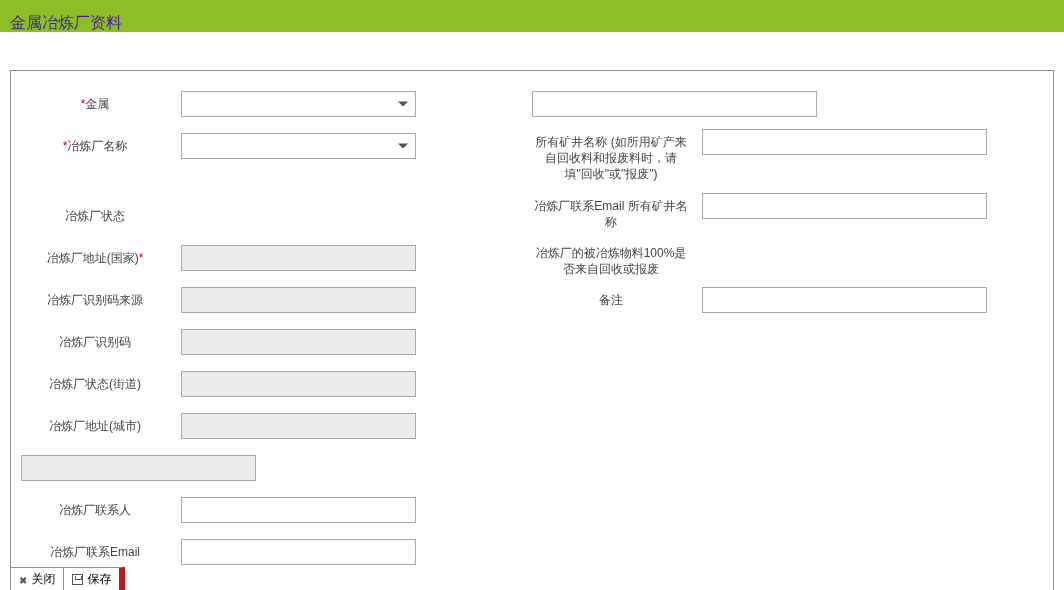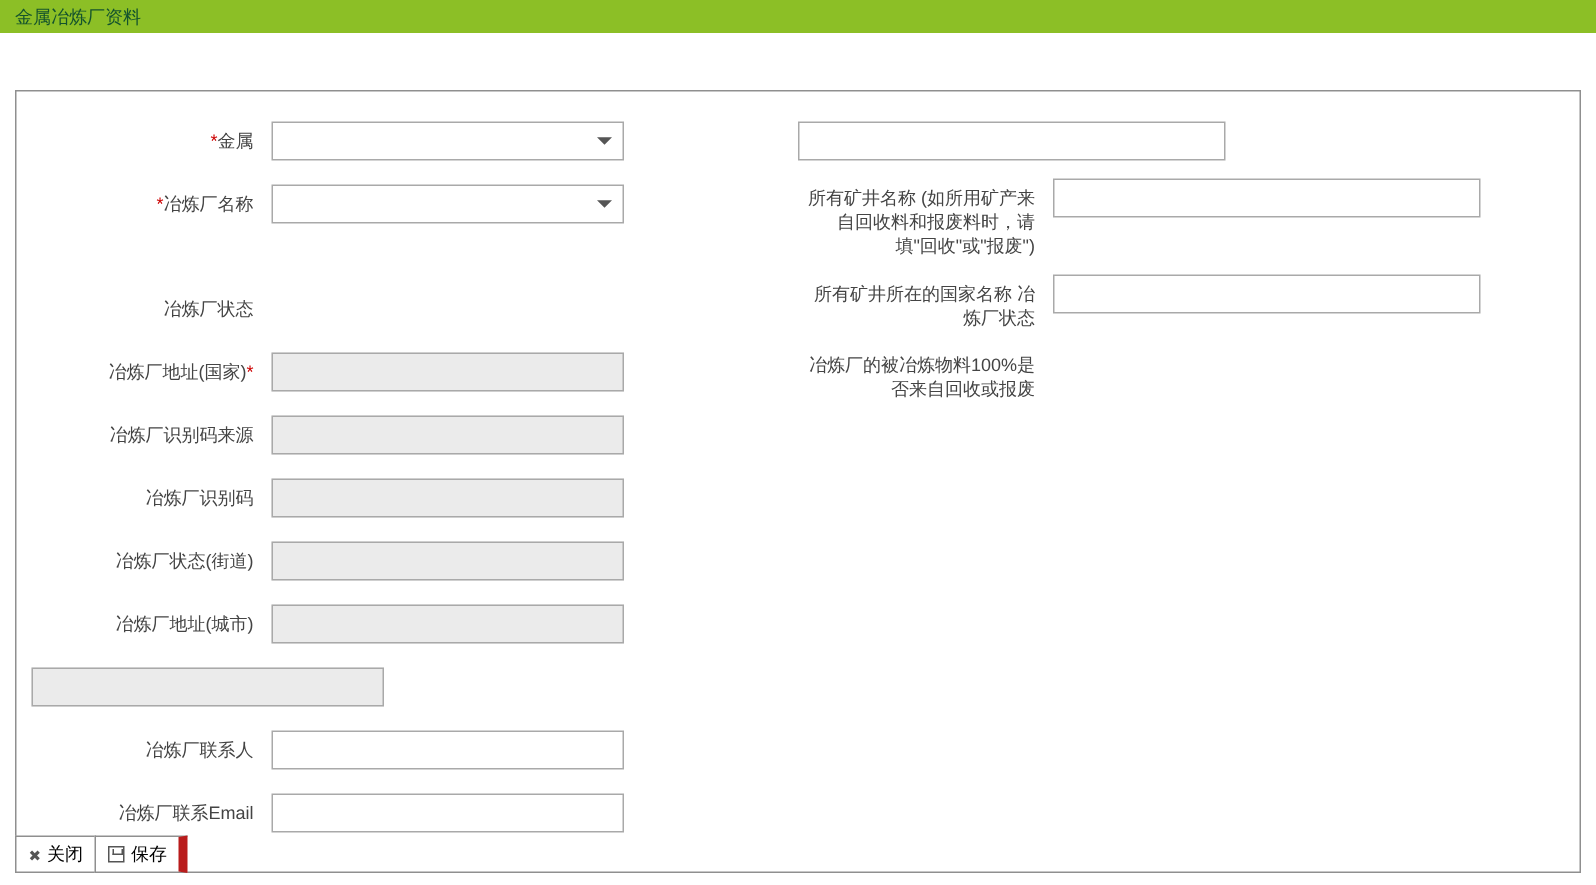--- a/index.html
+++ b/index.html
@@ -5,23 +5,23 @@
     * { box-sizing: border-box; margin: 0; padding: 0; }
     body {
       font-family: "Microsoft YaHei", Arial, sans-serif;
       font-size: 12px;
       background: #fff;
       color: #333;
     }
     .page { width: 1064px; }
     .header {
       background: #8CBF26;
-      color: #14532d;
-      padding: 4px 10px;
-      font-size: 12px;
+      color: #4c1d95;
+      padding: 16px 10px;
+      font-size: 16px;
       font-weight: normal;
       height: 22px;
       line-height: 14px;
     }
     .form-panel {
       border: 1px solid #8f8f8f;
       margin: 38px 10px 0 10px;
       position: relative;
       min-height: 502px;
     }
@@ -33,21 +33,21 @@
       flex: 1;
     }
     .form-row {
       display: flex;
       align-items: flex-start;
       margin-bottom: 14px;
       min-height: 28px;
     }
     .form-label {
       width: 160px;
-      text-align: right;
+      text-align: center;
       padding-right: 12px;
       color: #444;
       font-size: 12px;
       padding-top: 5px;
       line-height: 1.35;
     }
     .req { color: #c00; }
     .form-control {
       flex: 0 0 235px;
     }
@@ -220,28 +220,32 @@
         <div class="form-row">
           <div class="form-control"><input type="text" class="text-input" value="" style=""></div>
         </div>
 
         <div class="form-row">
           <div class="form-label">所有矿井名称 (如所用矿产来自回收料和报废料时，请填"回收"或"报废")</div>
           <div class="form-control"><input type="text" class="text-input" value="" style=""></div>
         </div>
 
         <div class="form-row">
-          <div class="form-label">所有矿井所在的国家名称 冶炼厂状态</div>
+          <div class="form-label">冶炼厂联系Email 所有矿井名称</div>
           <div class="form-control"><input type="text" class="text-input" value="" style=""></div>
         </div>
 
         <div class="form-row">
           <div class="form-label">冶炼厂的被冶炼物料100%是否来自回收或报废</div>
         </div>
 
+        <div class="form-row">
+          <div class="form-label">备注</div>
+          <div class="form-control"><input type="text" class="text-input" value="" style=""></div>
+        </div>
       </div>
     </div>
 
     <div class="footer-bar">
       <button class="footer-btn">
         <span class="icon-x"></span>
         <span>关闭</span>
       </button>
       <button class="footer-btn">
         <span class="icon-save"></span>

